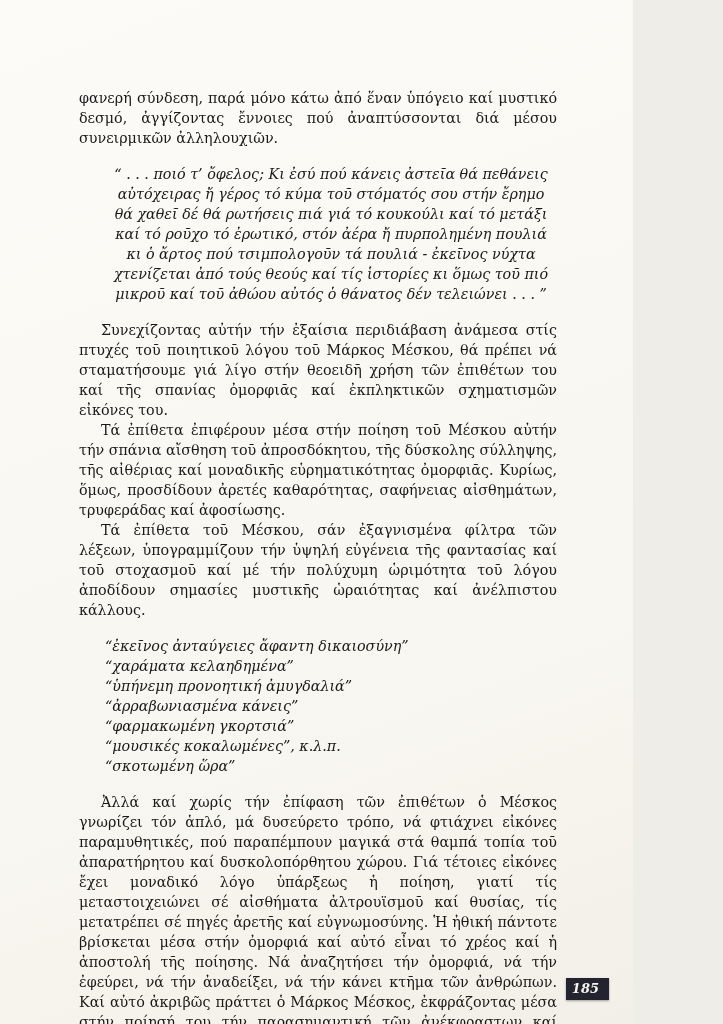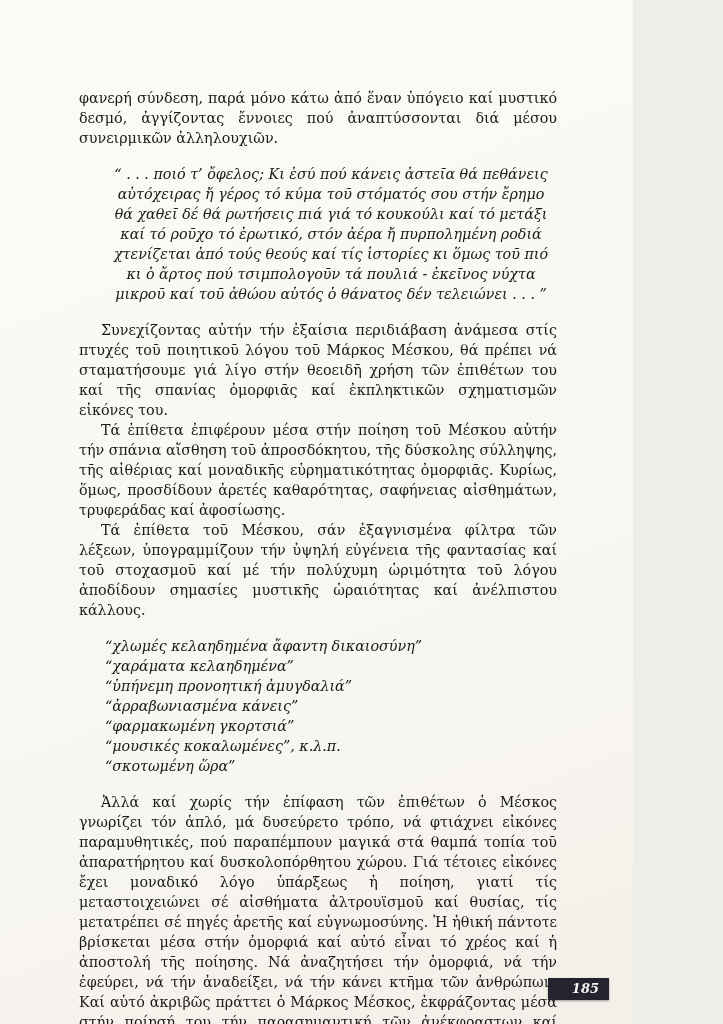--- a/index.html
+++ b/index.html
@@ -63,48 +63,48 @@
     right: 24px;
     bottom: 24px;
     min-width: 24px;
     text-align: center;
     background: #232430;
     color: #f4f3ef;
     font-style: italic;
     font-weight: bold;
     font-size: 13px;
     line-height: 1;
-    padding: 4px 10px 5px 24px;
+    padding: 4px 10px 5px 6px;
     box-shadow: 0 1px 2px rgba(0,0,0,0.35);
   }
 </style>
 </head>
 <body>
 
 <div class="page">
   <div class="body-text">
 
     <p class="para no-indent">φανερή σύνδεση, παρά μόνο κάτω ἀπό ἕναν ὑπόγειο καί μυστικό δεσμό, ἀγγίζοντας ἔννοιες πού ἀναπτύσσονται διά μέσου συνειρμικῶν ἀλληλουχιῶν.</p>
 
     <div class="poem-quote">
       <div class="quote-line">“ . . . ποιό τ’ ὄφελος; Κι ἐσύ πού κάνεις ἀστεῖα θά πεθάνεις</div>
       <div class="quote-line">αὐτόχειρας ἤ γέρος τό κύμα τοῦ στόματός σου στήν ἔρημο</div>
       <div class="quote-line">θά χαθεῖ δέ θά ρωτήσεις πιά γιά τό κουκούλι καί τό μετάξι</div>
-      <div class="quote-line">καί τό ροῦχο τό ἐρωτικό, στόν ἀέρα ἤ πυρπολημένη ροδιά</div>
+      <div class="quote-line">καί τό ροῦχο τό ἐρωτικό, στόν ἀέρα ἤ πυρπολημένη πουλιά</div>
+      <div class="quote-line">κι ὁ ἄρτος πού τσιμπολογοῦν τά πουλιά - ἐκεῖνος νύχτα</div>
       <div class="quote-line">χτενίζεται ἀπό τούς θεούς καί τίς ἱστορίες κι ὅμως τοῦ πιό</div>
-      <div class="quote-line">κι ὁ ἄρτος πού τσιμπολογοῦν τά πουλιά - ἐκεῖνος νύχτα</div>
       <div class="quote-line">μικροῦ καί τοῦ ἀθώου αὐτός ὁ θάνατος δέν τελειώνει . . . ”</div>
     </div>
 
     <p class="para">Συνεχίζοντας αὐτήν τήν ἐξαίσια περιδιάβαση ἀνάμεσα στίς πτυχές τοῦ ποιητικοῦ λόγου τοῦ Μάρκος Μέσκου, θά πρέπει νά σταματήσουμε γιά λίγο στήν θεοειδῆ χρήση τῶν ἐπιθέτων του καί τῆς σπανίας ὀμορφιᾶς καί ἐκπληκτικῶν σχηματισμῶν εἰκόνες του.</p>
     <p class="para">Τά ἐπίθετα ἐπιφέρουν μέσα στήν ποίηση τοῦ Μέσκου αὐτήν τήν σπάνια αἴσθηση τοῦ ἀπροσδόκητου, τῆς δύσκολης σύλληψης, τῆς αἰθέριας καί μοναδικῆς εὑρηματικότητας ὀμορφιᾶς. Κυρίως, ὅμως, προσδίδουν ἀρετές καθαρότητας, σαφήνειας αἰσθημάτων, τρυφεράδας καί ἀφοσίωσης.</p>
     <p class="para">Τά ἐπίθετα τοῦ Μέσκου, σάν ἐξαγνισμένα φίλτρα τῶν λέξεων, ὑπογραμμίζουν τήν ὑψηλή εὐγένεια τῆς φαντασίας καί τοῦ στοχασμοῦ καί μέ τήν πολύχυμη ὡριμότητα τοῦ λόγου ἀποδίδουν σημασίες μυστικῆς ὡραιότητας καί ἀνέλπιστου κάλλους.</p>
 
     <div class="examples-list">
-      <div class="example-item">“χλωμές κελαηδημένα ἄφαντη δικαιοσύνη”</div>
+      <div class="example-item">“ἐκεῖνος ἀνταύγειες ἄφαντη δικαιοσύνη”</div>
       <div class="example-item">“χαράματα κελαηδημένα”</div>
       <div class="example-item">“ὑπήνεμη προνοητική ἀμυγδαλιά”</div>
       <div class="example-item">“ἀρραβωνιασμένα κάνεις”</div>
       <div class="example-item">“φαρμακωμένη γκορτσιά”</div>
       <div class="example-item">“μουσικές κοκαλωμένες”, κ.λ.π.</div>
       <div class="example-item">“σκοτωμένη ὥρα”</div>
     </div>
 
     <p class="para">Ἀλλά καί χωρίς τήν ἐπίφαση τῶν ἐπιθέτων ὁ Μέσκος γνωρίζει τόν ἁπλό, μά δυσεύρετο τρόπο, νά φτιάχνει εἰκόνες παραμυθητικές, πού παραπέμπουν μαγικά στά θαμπά τοπία τοῦ ἀπαρατήρητου καί δυσκολοπόρθητου χώρου. Γιά τέτοιες εἰκόνες ἔχει μοναδικό λόγο ὑπάρξεως ἡ ποίηση, γιατί τίς μεταστοιχειώνει σέ αἰσθήματα ἀλτρουϊσμοῦ καί θυσίας, τίς μετατρέπει σέ πηγές ἀρετῆς καί εὐγνωμοσύνης. Ἡ ἠθική πάντοτε βρίσκεται μέσα στήν ὀμορφιά καί αὐτό εἶναι τό χρέος καί ἡ ἀποστολή τῆς ποίησης. Νά ἀναζητήσει τήν ὀμορφιά, νά τήν ἐφεύρει, νά τήν ἀναδείξει, νά τήν κάνει κτῆμα τῶν ἀνθρώπων. Καί αὐτό ἀκριβῶς πράττει ὁ Μάρκος Μέσκος, ἐκφράζοντας μέσα στήν ποίησή του τήν παρασημαντική τῶν ἀνέκφραστων καί ἄγλωσσων πραγμάτων.</p>
 

